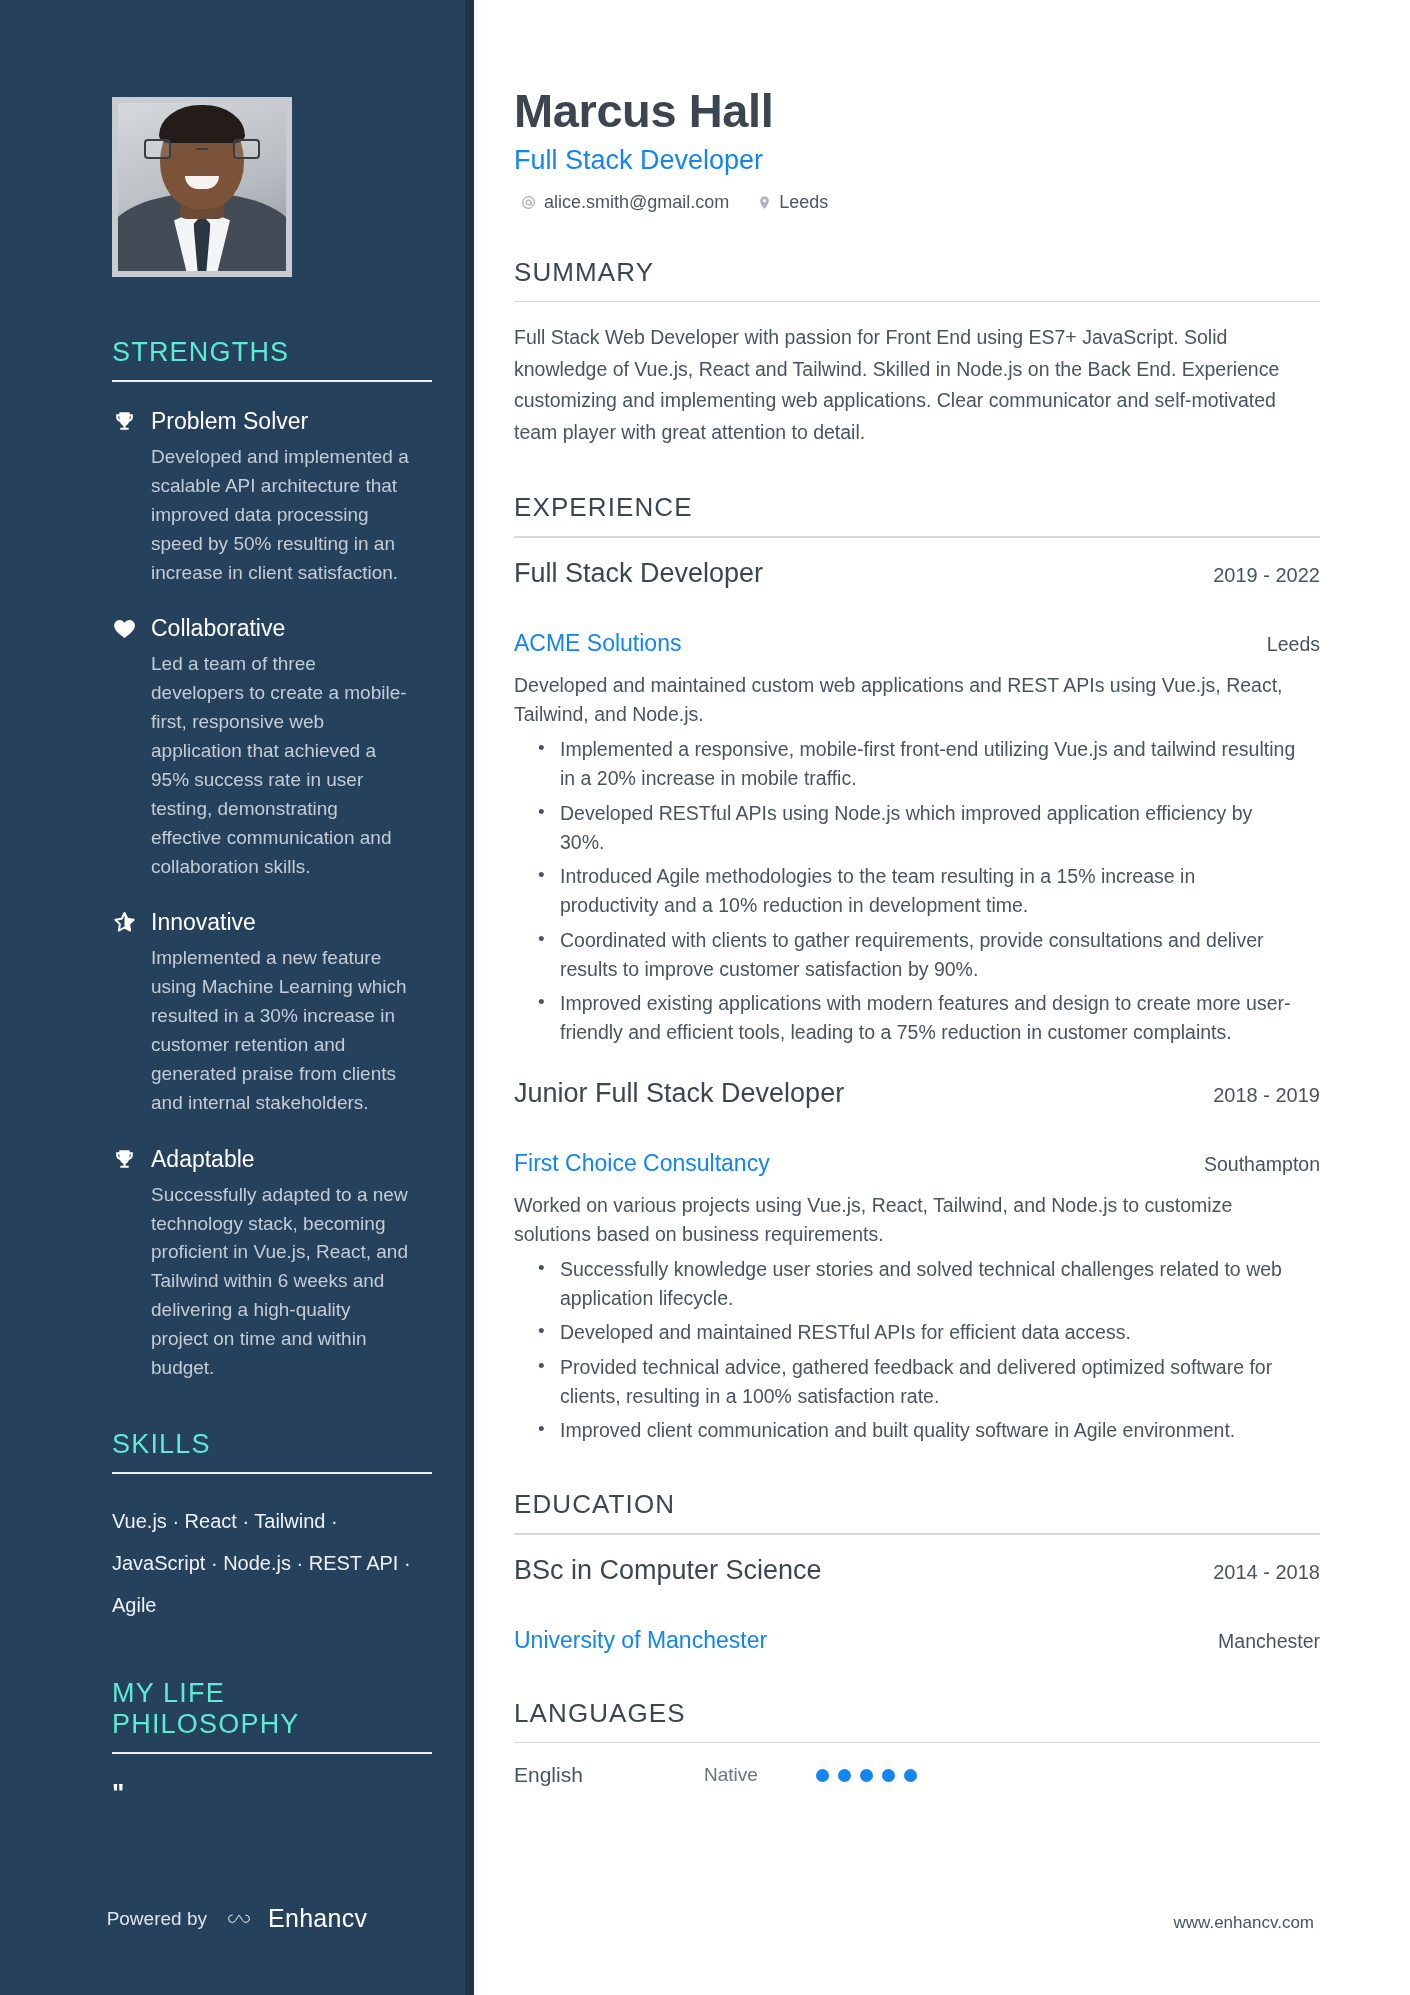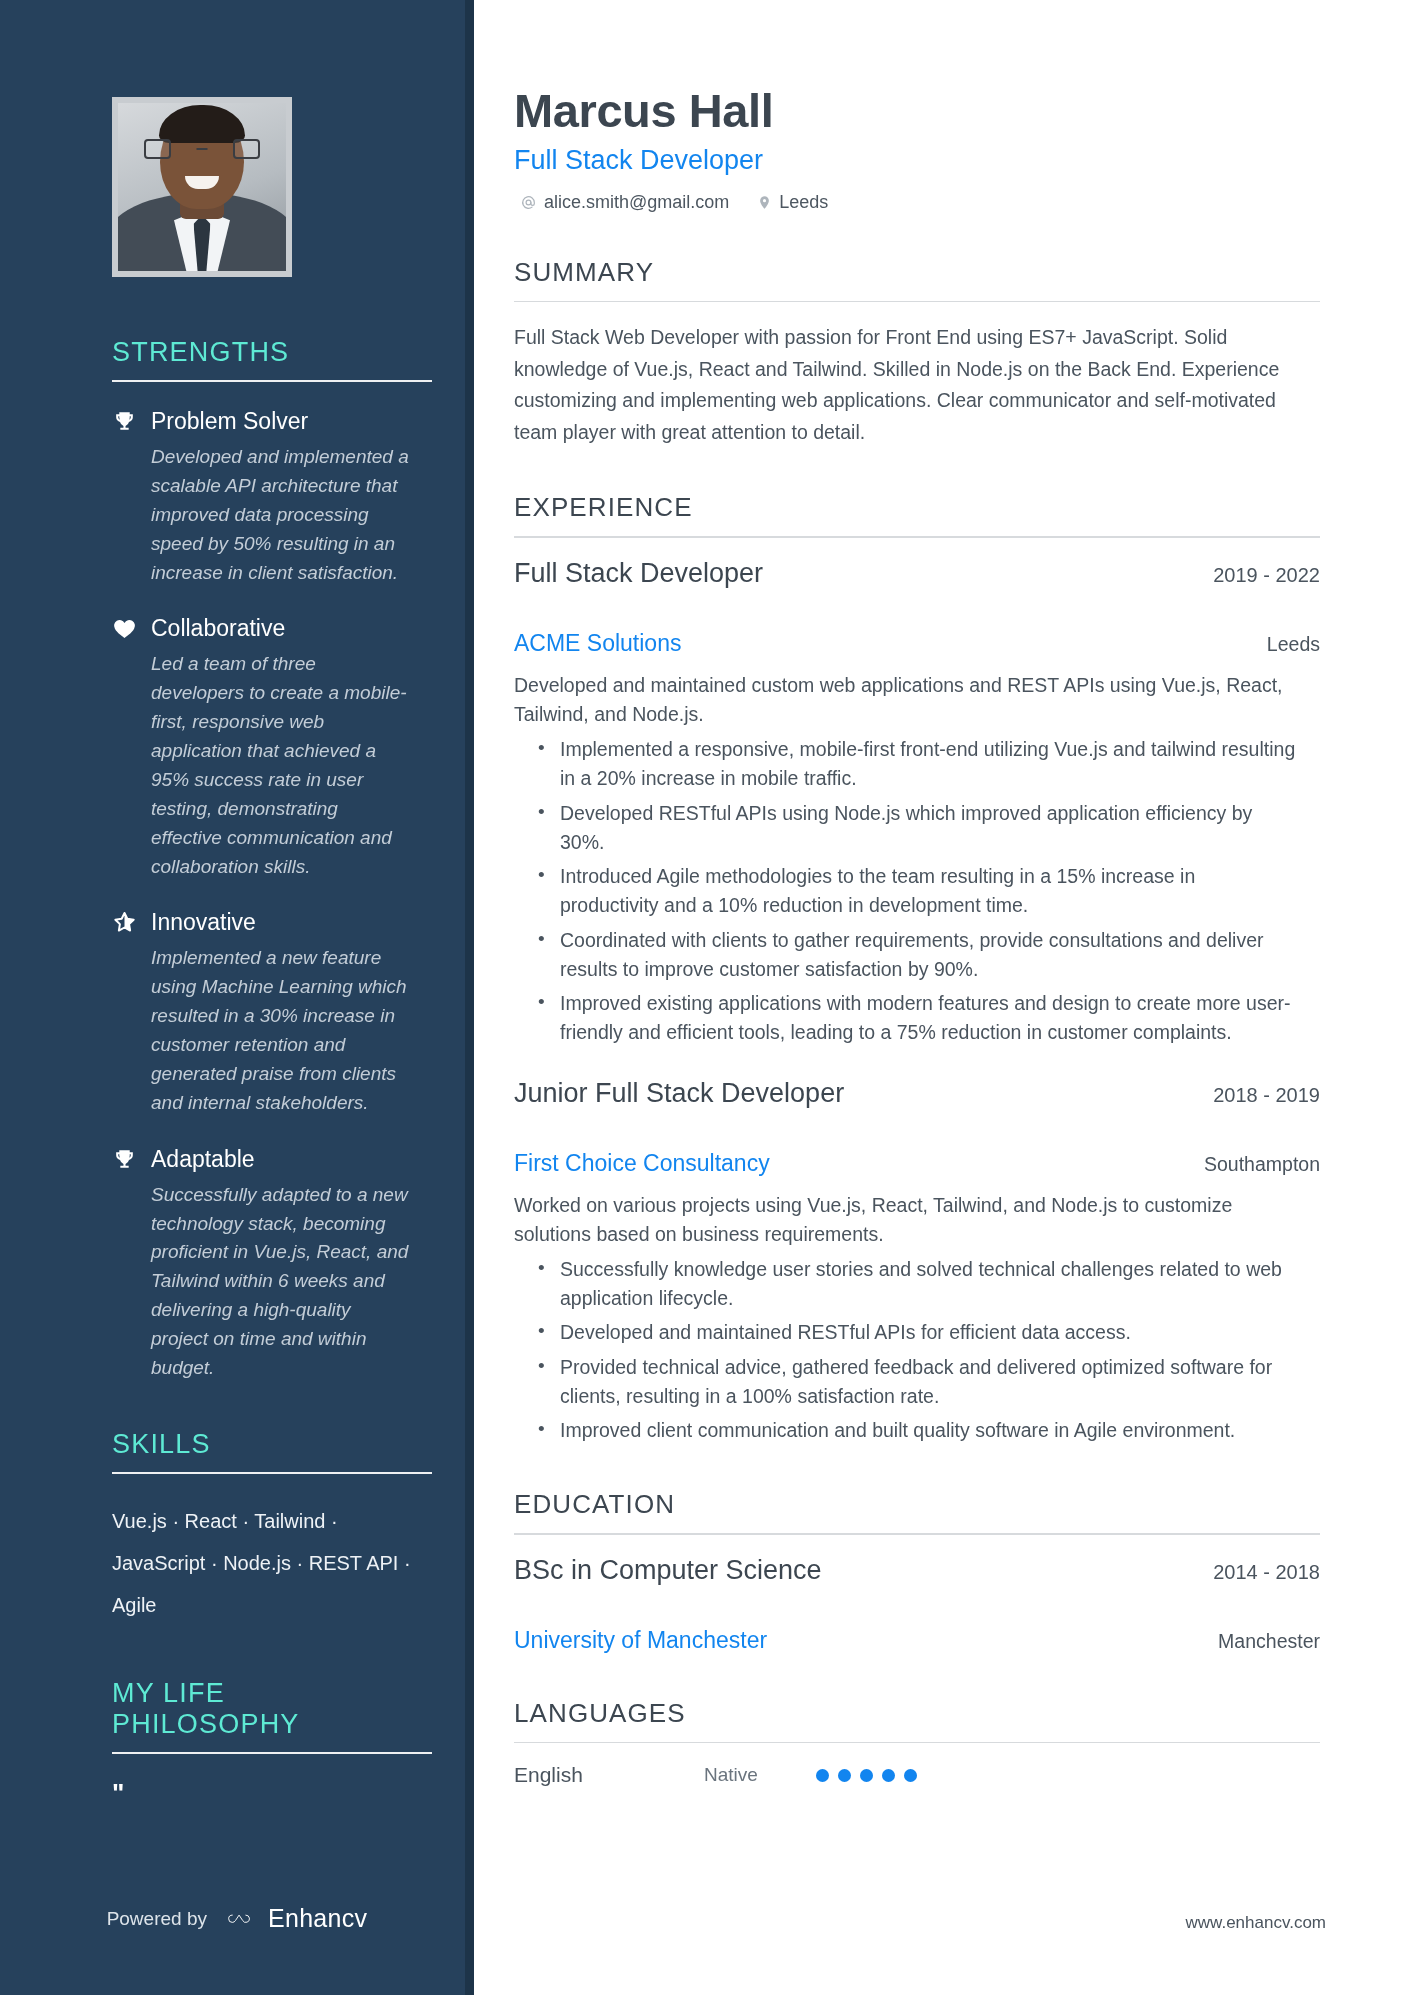--- a/index.html
+++ b/index.html
@@ -114,21 +114,20 @@
     color: #ffffff;
     font-size: 23px;
     font-weight: 400;
   }
   .strength-desc {
     color: #c3cdd7;
     font-size: 19px;
     line-height: 1.52;
     margin-left: 39px;
     max-width: 280px;
-    font-style: italic;
   }
   .skills-block { margin-top: 46px; }
   .skills-text {
     color: #eef2f6;
     font-size: 20px;
     line-height: 2.1;
     max-width: 320px;
   }
   .philosophy-block { margin-top: 52px; }
   .quote-mark {
@@ -276,21 +275,21 @@
     margin-top: 4px;
   }
   .lang-name { font-size: 21px; color: #4a545e; width: 190px; }
   .lang-level { font-size: 19px; color: #6a747e; width: 112px; }
   .dots { display:flex; gap: 9px; align-items:center; }
   .dot { width: 13px; height: 13px; border-radius: 50%; background: #1285ef; }
 
   .site {
     position: absolute;
     bottom: 62px;
-    right: 84px;
+    right: 96px;
     font-size: 17px;
     color: #4a545e;
   }
 </style>
 </head>
 <body>
 
 <div class="page">
 
   <aside class="sidebar">

